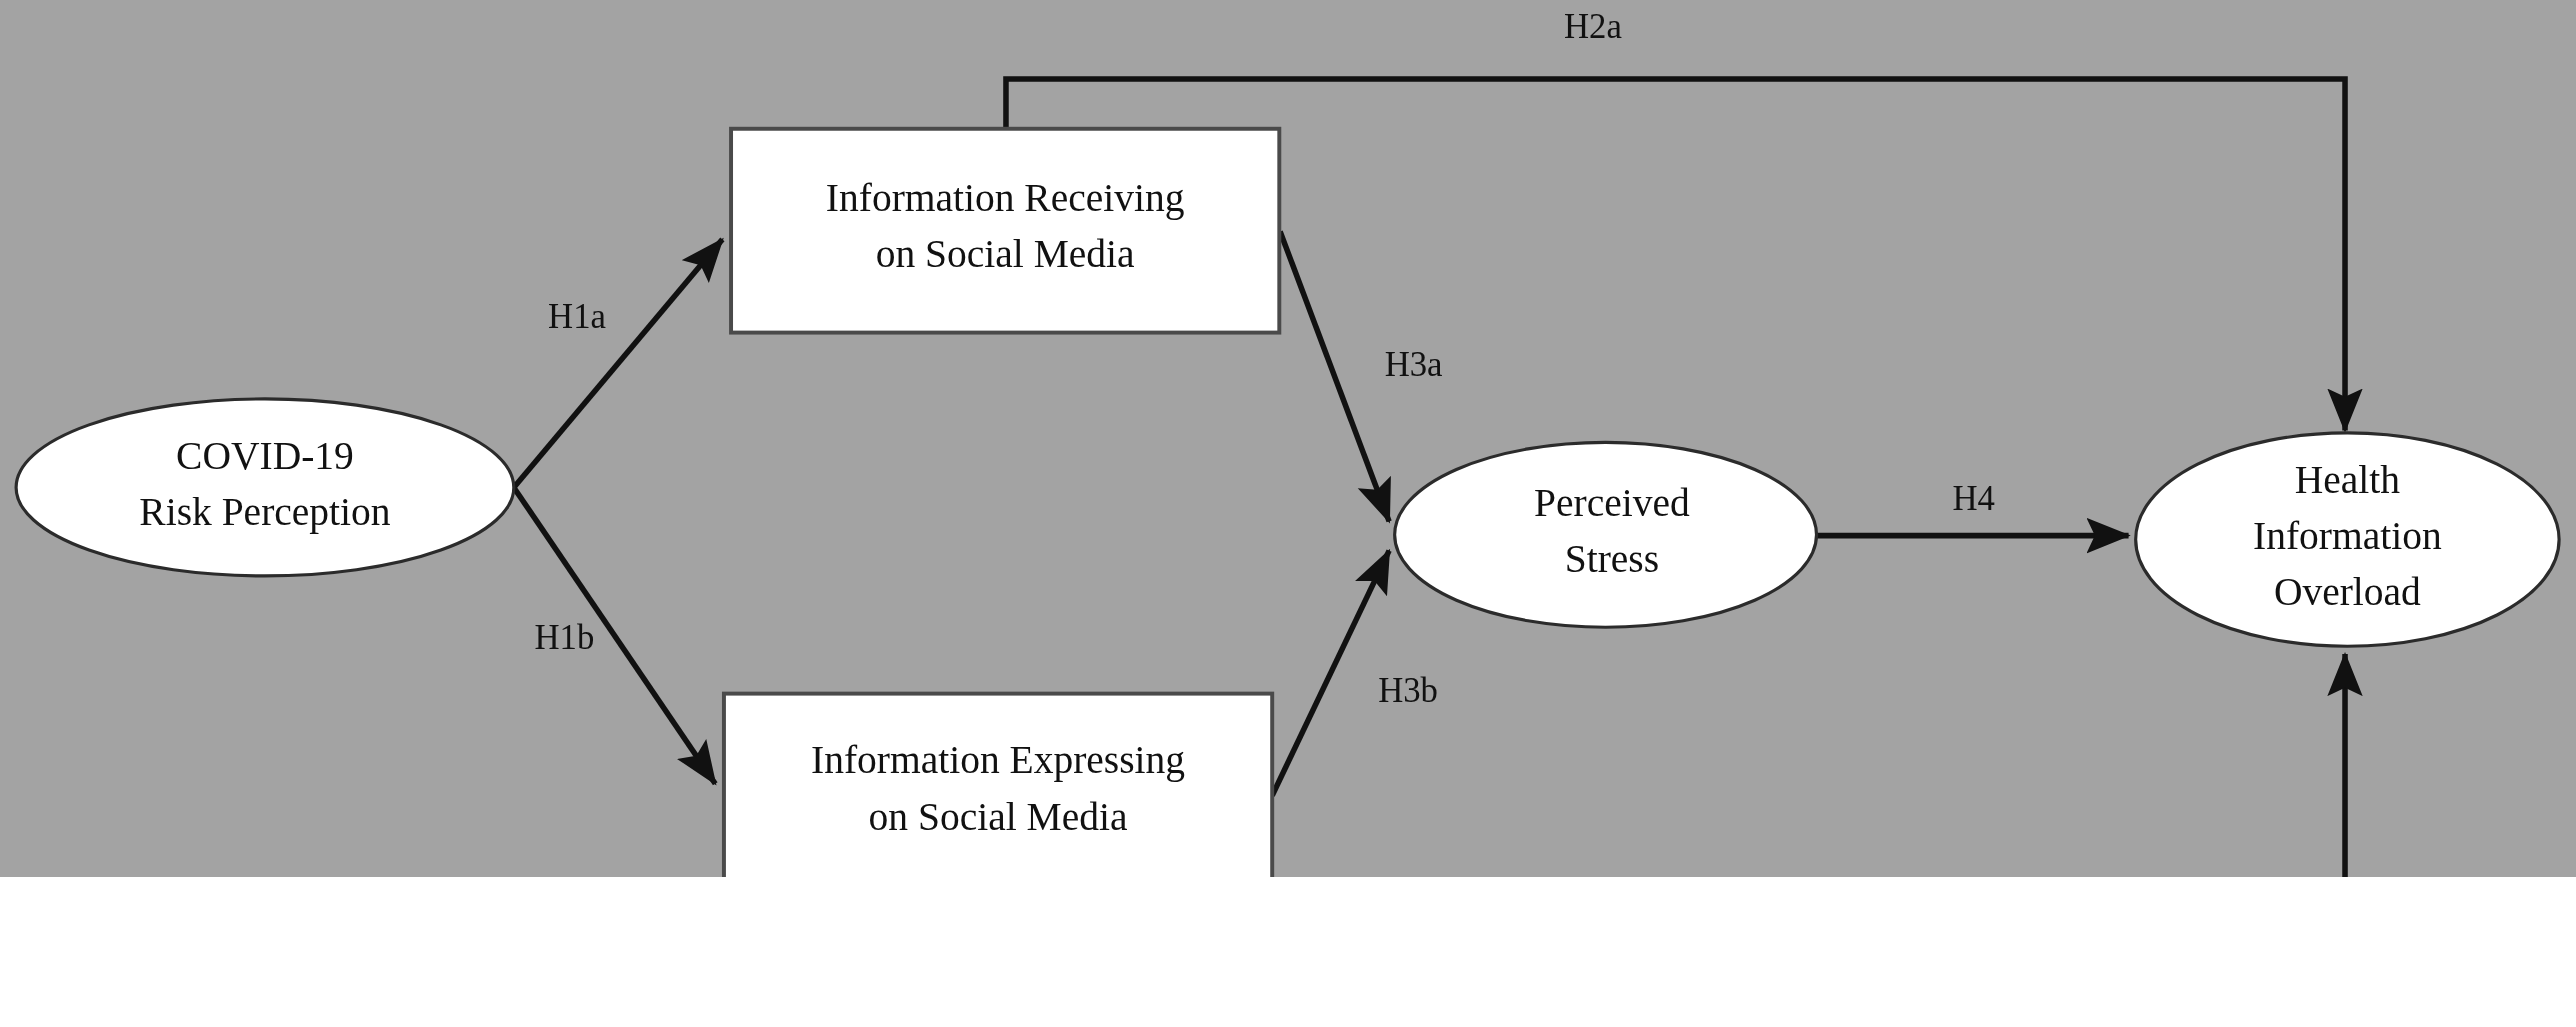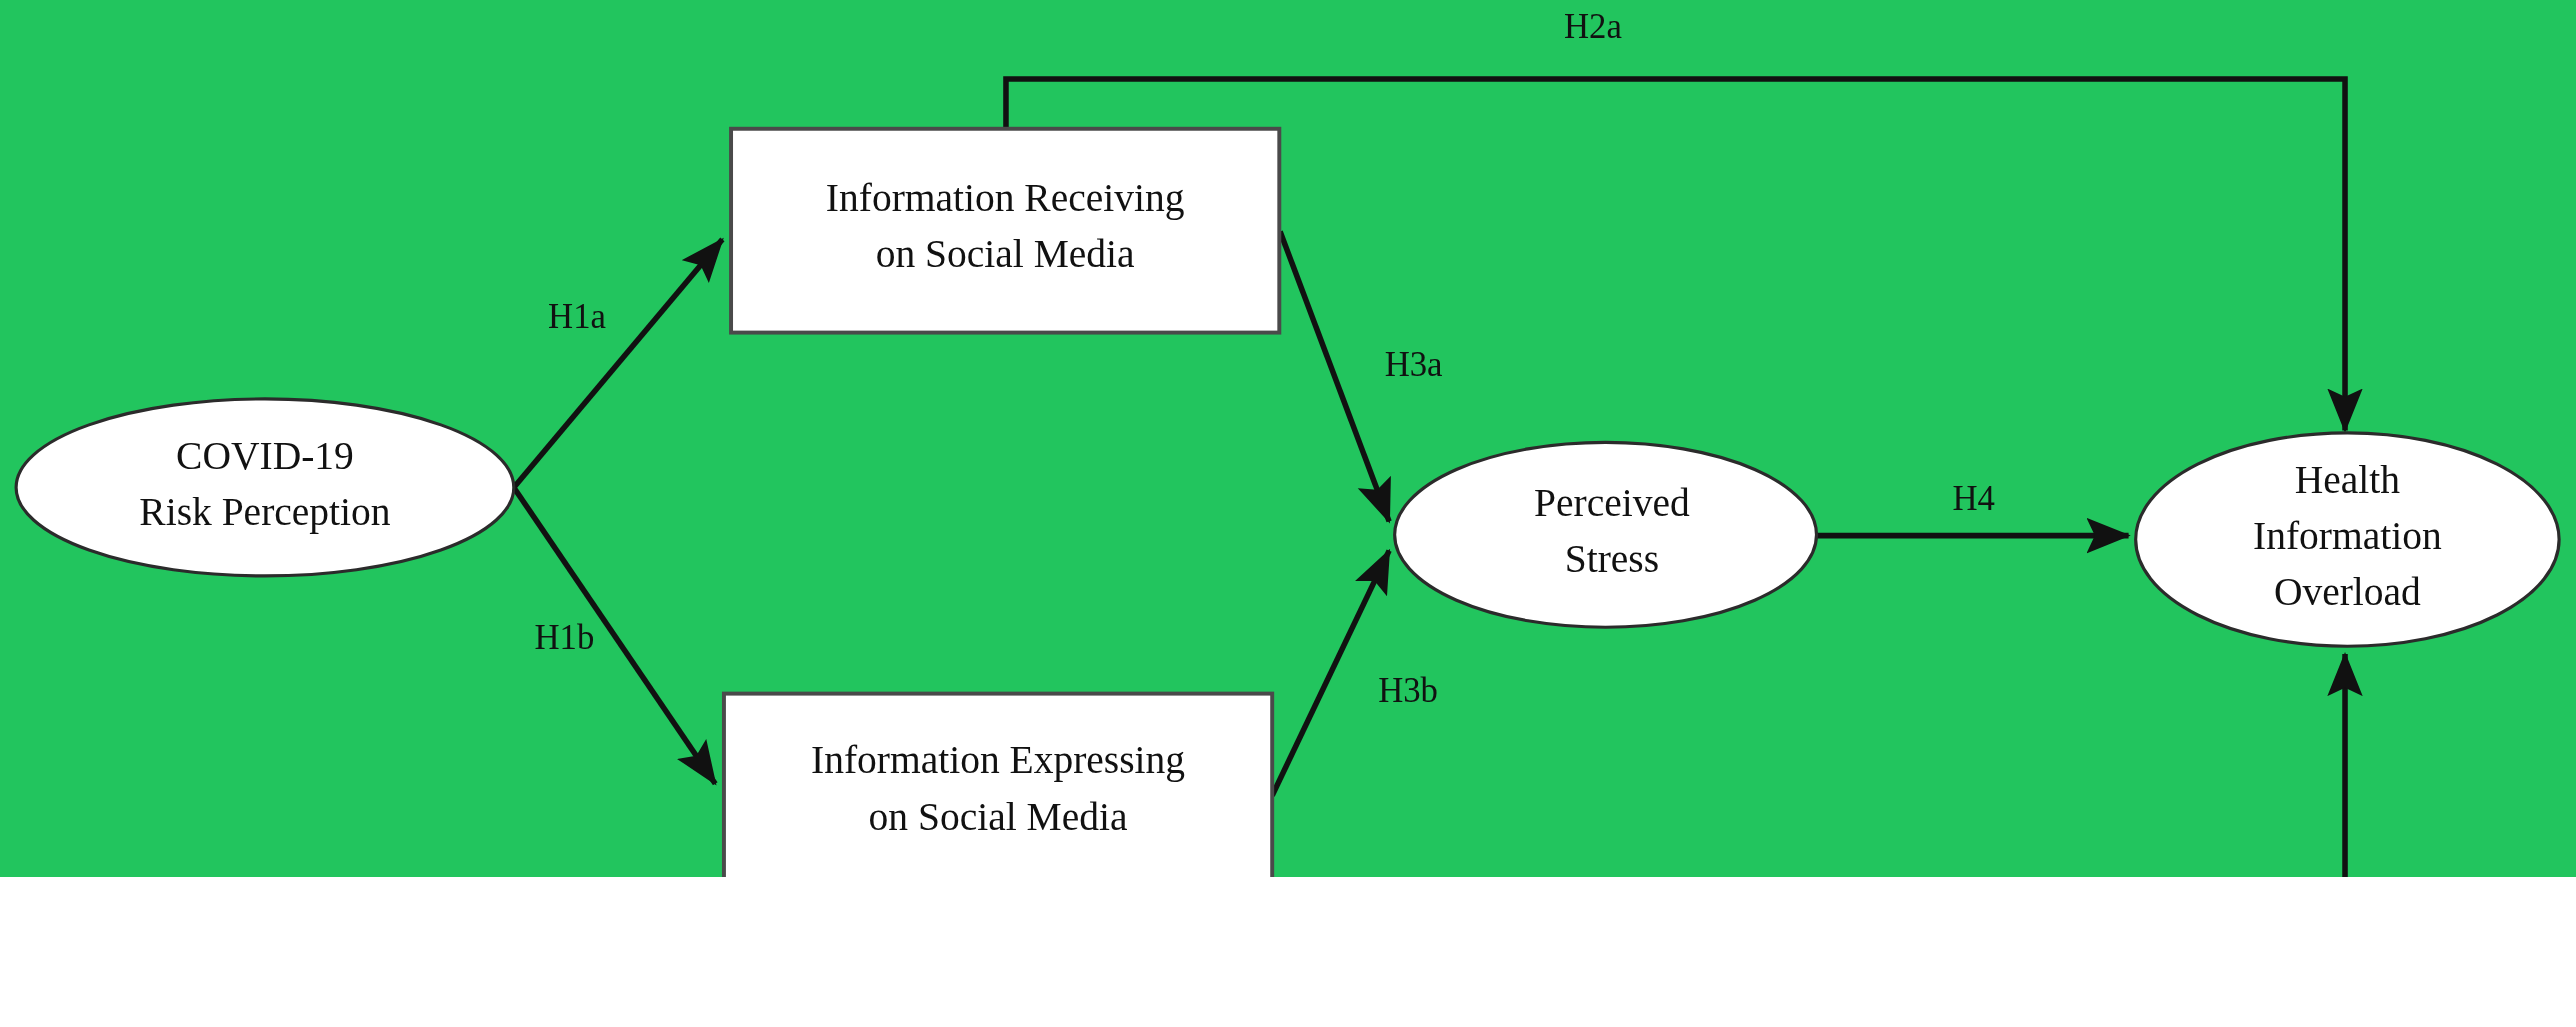--- a/index.html
+++ b/index.html
@@ -4,21 +4,21 @@
 <style>
   html, body {
     margin: 0;
     padding: 0;
     background: #ffffff;
   }
   #diagram-root {
     position: relative;
     width: 2576px;
     height: 877px;
-    background: #22c55e;
+    background: #a3a3a3;
     font-family: "Liberation Serif", "DejaVu Serif", serif;
     overflow: hidden;
   }
   #model-svg {
     position: absolute;
     top: 0;
     left: 0;
     width: 2576px;
     height: 1027px;
   }

